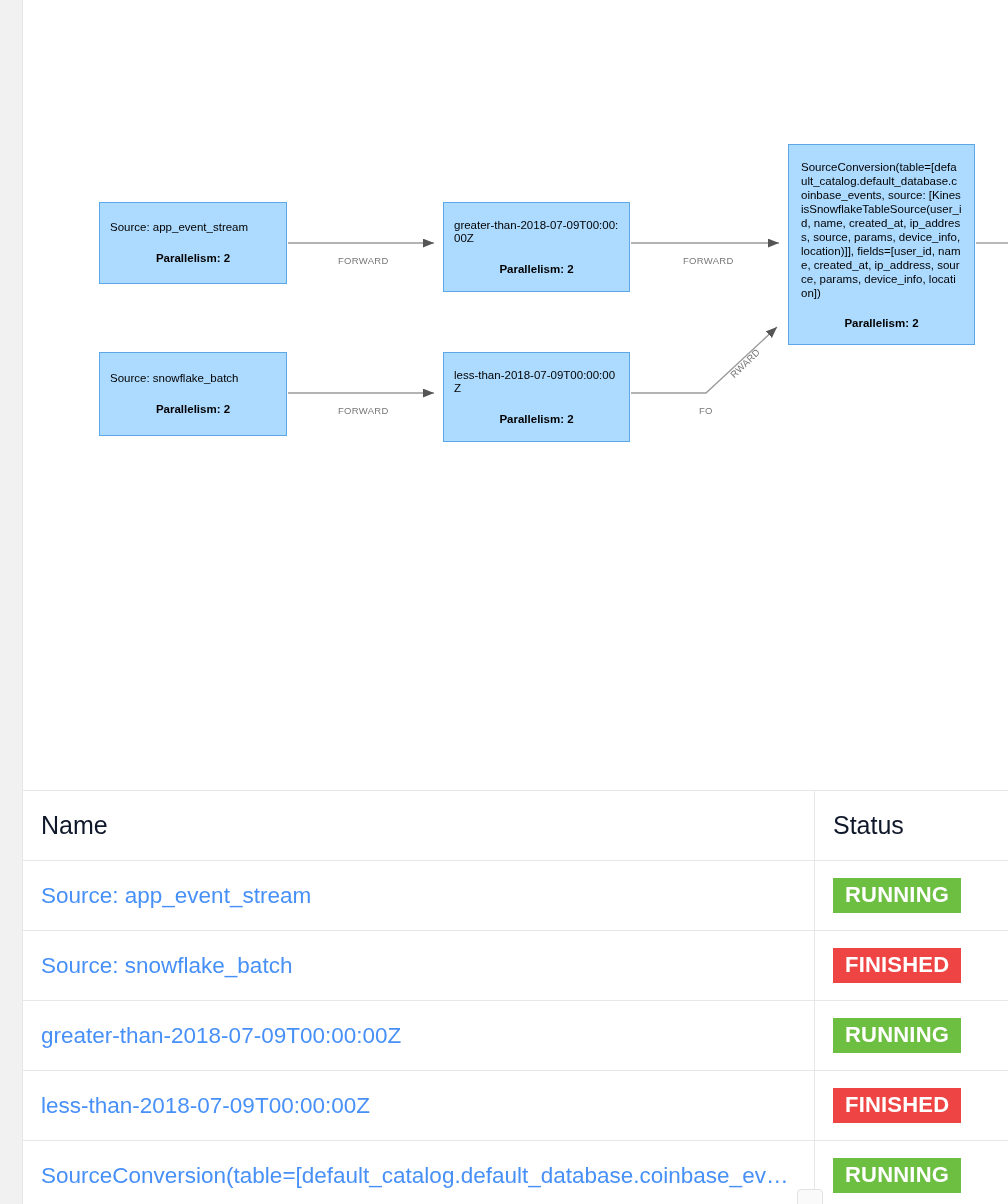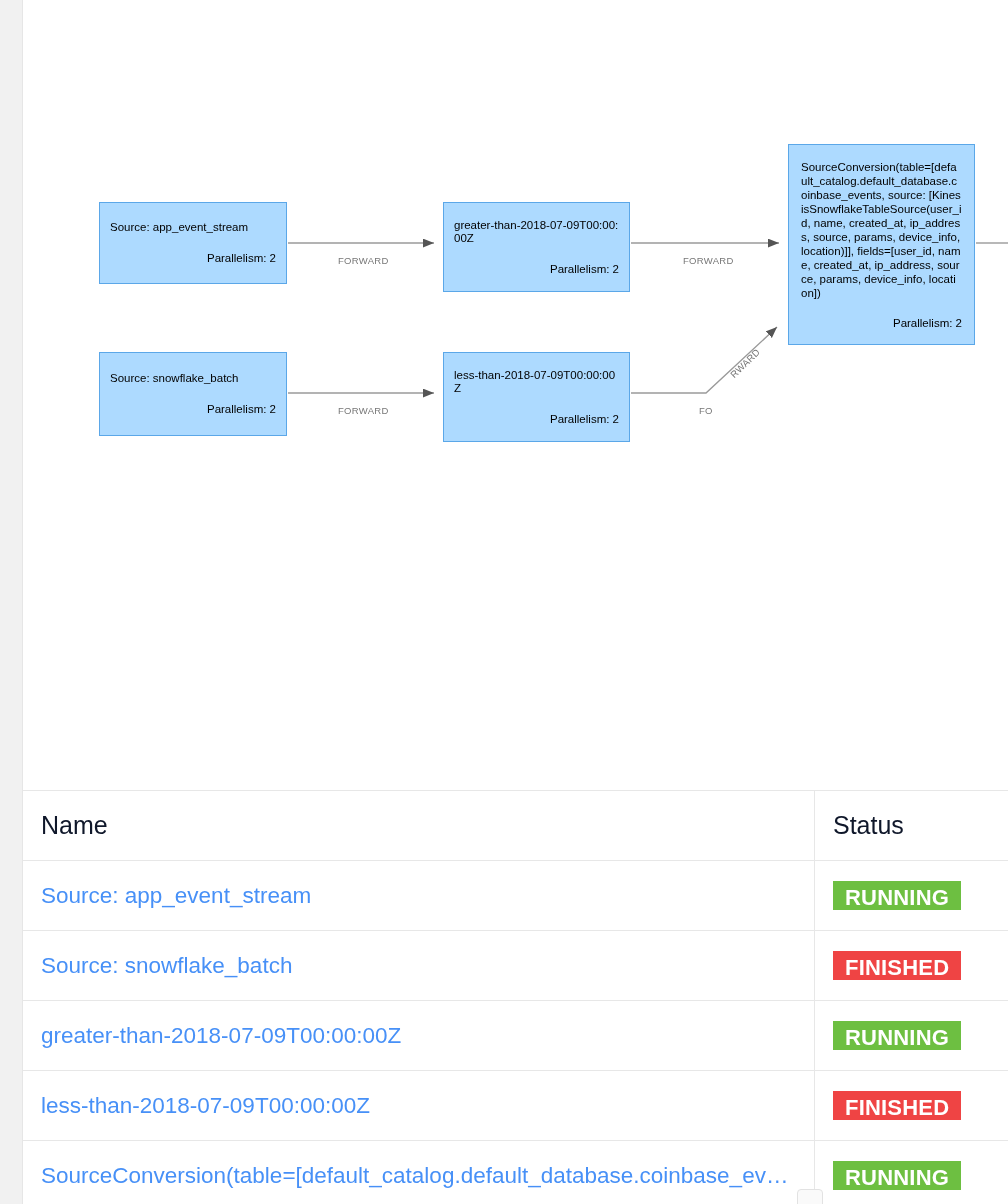--- a/index.html
+++ b/index.html
@@ -47,22 +47,22 @@
     font-size: 11.5px;
     line-height: 13.5px;
     color: #000000;
     word-break: break-all;
     font-weight: 400;
   }
   .node-par {
     font-size: 11.5px;
     line-height: 14px;
     color: #000000;
-    font-weight: 400;
-    text-align: right;
+    font-weight: 700;
+    text-align: center;
     margin-top: 16px;
   }
 
   #node-src-app   { left: 76px; top: 202px; width: 188px; height: 82px; }
   #node-src-snow  { left: 76px; top: 352px; width: 188px; height: 84px; }
   #node-gt        { left: 420px; top: 202px; width: 187px; height: 90px; }
   #node-lt        { left: 420px; top: 352px; width: 187px; height: 90px; }
   #node-conv      { left: 765px; top: 144px; width: 187px; height: 201px;
                     padding: 10px 12px; }
   #node-conv .node-title { line-height: 14px; }
@@ -120,21 +120,21 @@
     display: block;
     max-width: 755px;
     cursor: pointer;
   }
   .status-badge {
     display: inline-block;
     color: #ffffff;
     font-size: 22px;
     font-weight: 700;
     letter-spacing: 0.2px;
-    padding: 6px 12px 1px 12px;
+    padding: 6px 12px 7px 12px;
     line-height: 1;
   }
   .status-RUNNING  { background: #6dbf41; }
   .status-FINISHED { background: #ef4444; }
 
   
   #tooltip-nub {
     position: absolute;
     left: 774px; top: 1189px;
     width: 26px; height: 26px;

